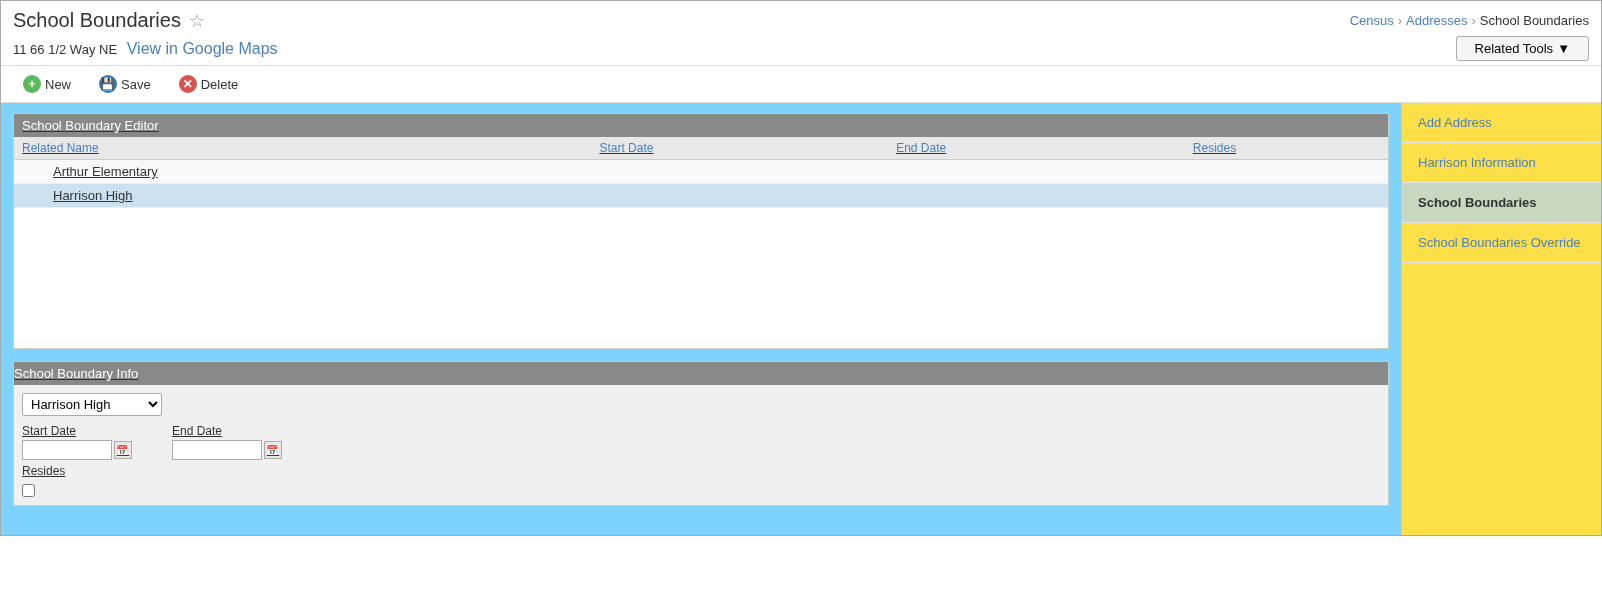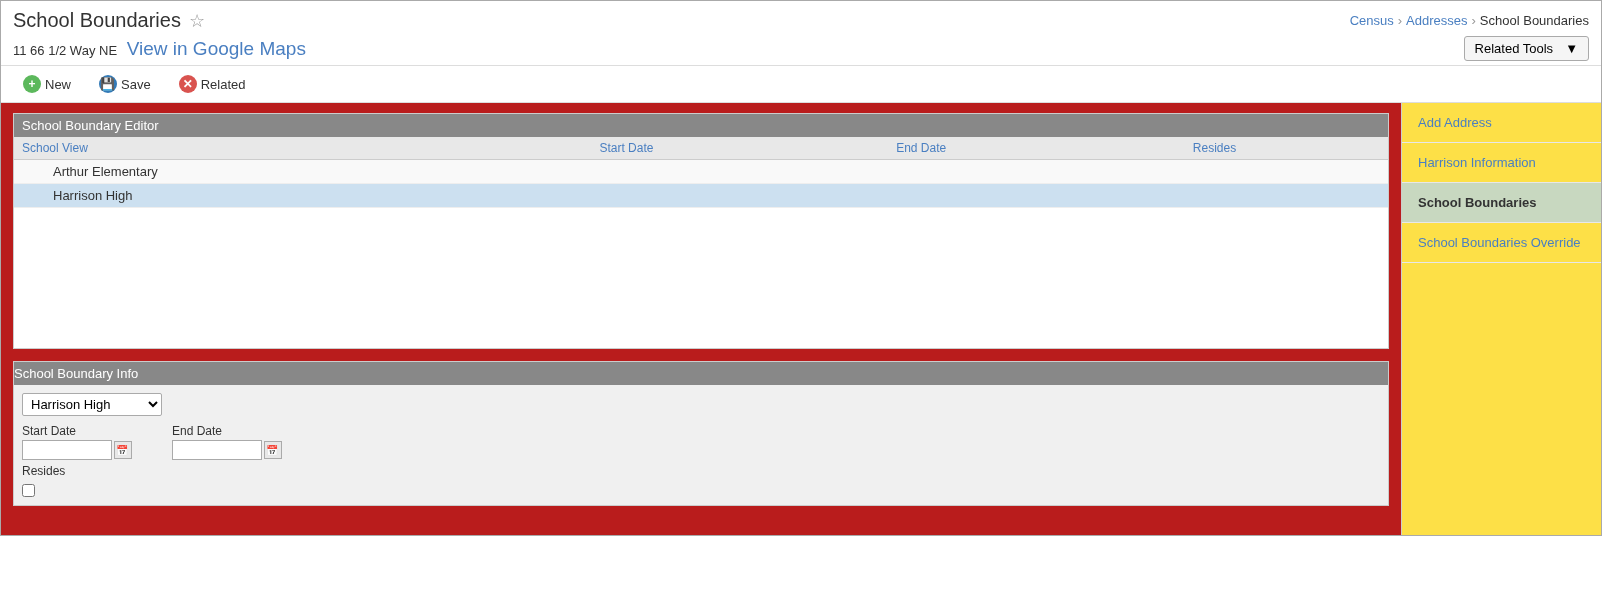--- a/index.html
+++ b/index.html
@@ -10,36 +10,36 @@
     
     .header { padding: 8px 12px 4px 12px; border-bottom: 1px solid #ddd; background: #fff; }
     .header-top { display: flex; justify-content: space-between; align-items: center; }
     .page-title { font-size: 20px; font-weight: normal; color: #333; display: flex; align-items: center; gap: 8px; }
     .star-icon { color: #999; font-size: 18px; cursor: pointer; }
     .breadcrumb { display: flex; align-items: center; gap: 4px; font-size: 13px; }
     .breadcrumb-link { color: #4a7fc1; text-decoration: none; }
     .breadcrumb-sep { color: #999; }
     .breadcrumb-current { color: #333; }
     .header-sub { display: flex; justify-content: space-between; align-items: center; margin-top: 4px; }
-    .google-maps-link { color: #4a7fc1; text-decoration: none; margin-left: 6px; font-size: 19px; }
-    .related-tools-btn { border: 1px solid #aaa; background: #f5f5f5; padding: 4px 10px; border-radius: 3px; font-size: 13px; cursor: pointer; display: flex; align-items: center; gap: 12px; }
+    .google-maps-link { color: #4a7fc1; text-decoration: none; margin-left: 6px; font-size: 16px; }
+    .related-tools-btn { border: 1px solid #aaa; background: #f5f5f5; padding: 4px 18px; border-radius: 3px; font-size: 13px; cursor: pointer; display: flex; align-items: center; gap: 4px; }
 
     
     .toolbar { padding: 6px 12px; display: flex; gap: 8px; align-items: center; border-bottom: 1px solid #ddd; }
     .toolbar-btn { display: flex; align-items: center; gap: 4px; padding: 3px 10px; border: none; background: transparent; cursor: pointer; font-size: 13px; color: #333; }
     .btn-icon { width: 18px; height: 18px; border-radius: 50%; display: flex; align-items: center; justify-content: center; font-size: 12px; font-weight: bold; }
     .btn-icon-new { background: #5cb85c; color: white; }
     .btn-icon-save { background: #337ab7; color: white; }
     .btn-icon-delete { background: #d9534f; color: white; }
 
     
     .main-layout { display: flex; flex: 1; overflow: hidden; }
 
     
-    .content-area { flex: 1; padding: 10px 12px; overflow-y: auto; background: #b91c1c; }
+    .content-area { flex: 1; padding: 10px 12px; overflow-y: auto; background: #7dd3fc; text-decoration: underline; }
 
     
     .editor-panel { border: 1px solid #ccc; margin-bottom: 12px; }
     .editor-header { background: #888; color: white; font-size: 13px; padding: 4px 8px; font-weight: normal; }
     .editor-body { background: #f9f9f9; }
     .table-header-row { display: flex; background: #e8e8e8; border-bottom: 1px solid #ccc; }
     .table-header-cell { padding: 4px 8px; font-size: 12px; color: #4a7fc1; text-decoration: none; cursor: pointer; flex: 1; }
     .col-school { flex: 3; }
     .col-start { flex: 1.5; }
     .col-end { flex: 1.5; }
@@ -110,33 +110,33 @@
     <button class="toolbar-btn">
       <span class="btn-icon btn-icon-new">+</span>
       <span>New</span>
     </button>
     <button class="toolbar-btn">
       <span class="btn-icon btn-icon-save">💾</span>
       <span>Save</span>
     </button>
     <button class="toolbar-btn">
       <span class="btn-icon btn-icon-delete">✕</span>
-      <span>Related</span>
+      <span>Delete</span>
     </button>
   </div>
 
   <div class="main-layout">
 
     <div class="content-area">
 
       <div class="editor-panel">
         <div class="editor-header">School Boundary Editor</div>
         <div class="editor-body">
           <div class="table-header-row">
-            <a class="table-header-cell col-school" href="#">School View</a>
+            <a class="table-header-cell col-school" href="#">Related Name</a>
             <a class="table-header-cell col-start" href="#">Start Date</a>
             <a class="table-header-cell col-end" href="#">End Date</a>
             <a class="table-header-cell col-resides" href="#">Resides</a>
           </div>
           <div id="table-rows-container">
 
           <div class="table-row">
     <span class="table-cell col-school">Arthur Elementary</span>
     <span class="table-cell col-start"></span>
     <span class="table-cell col-end"></span>

